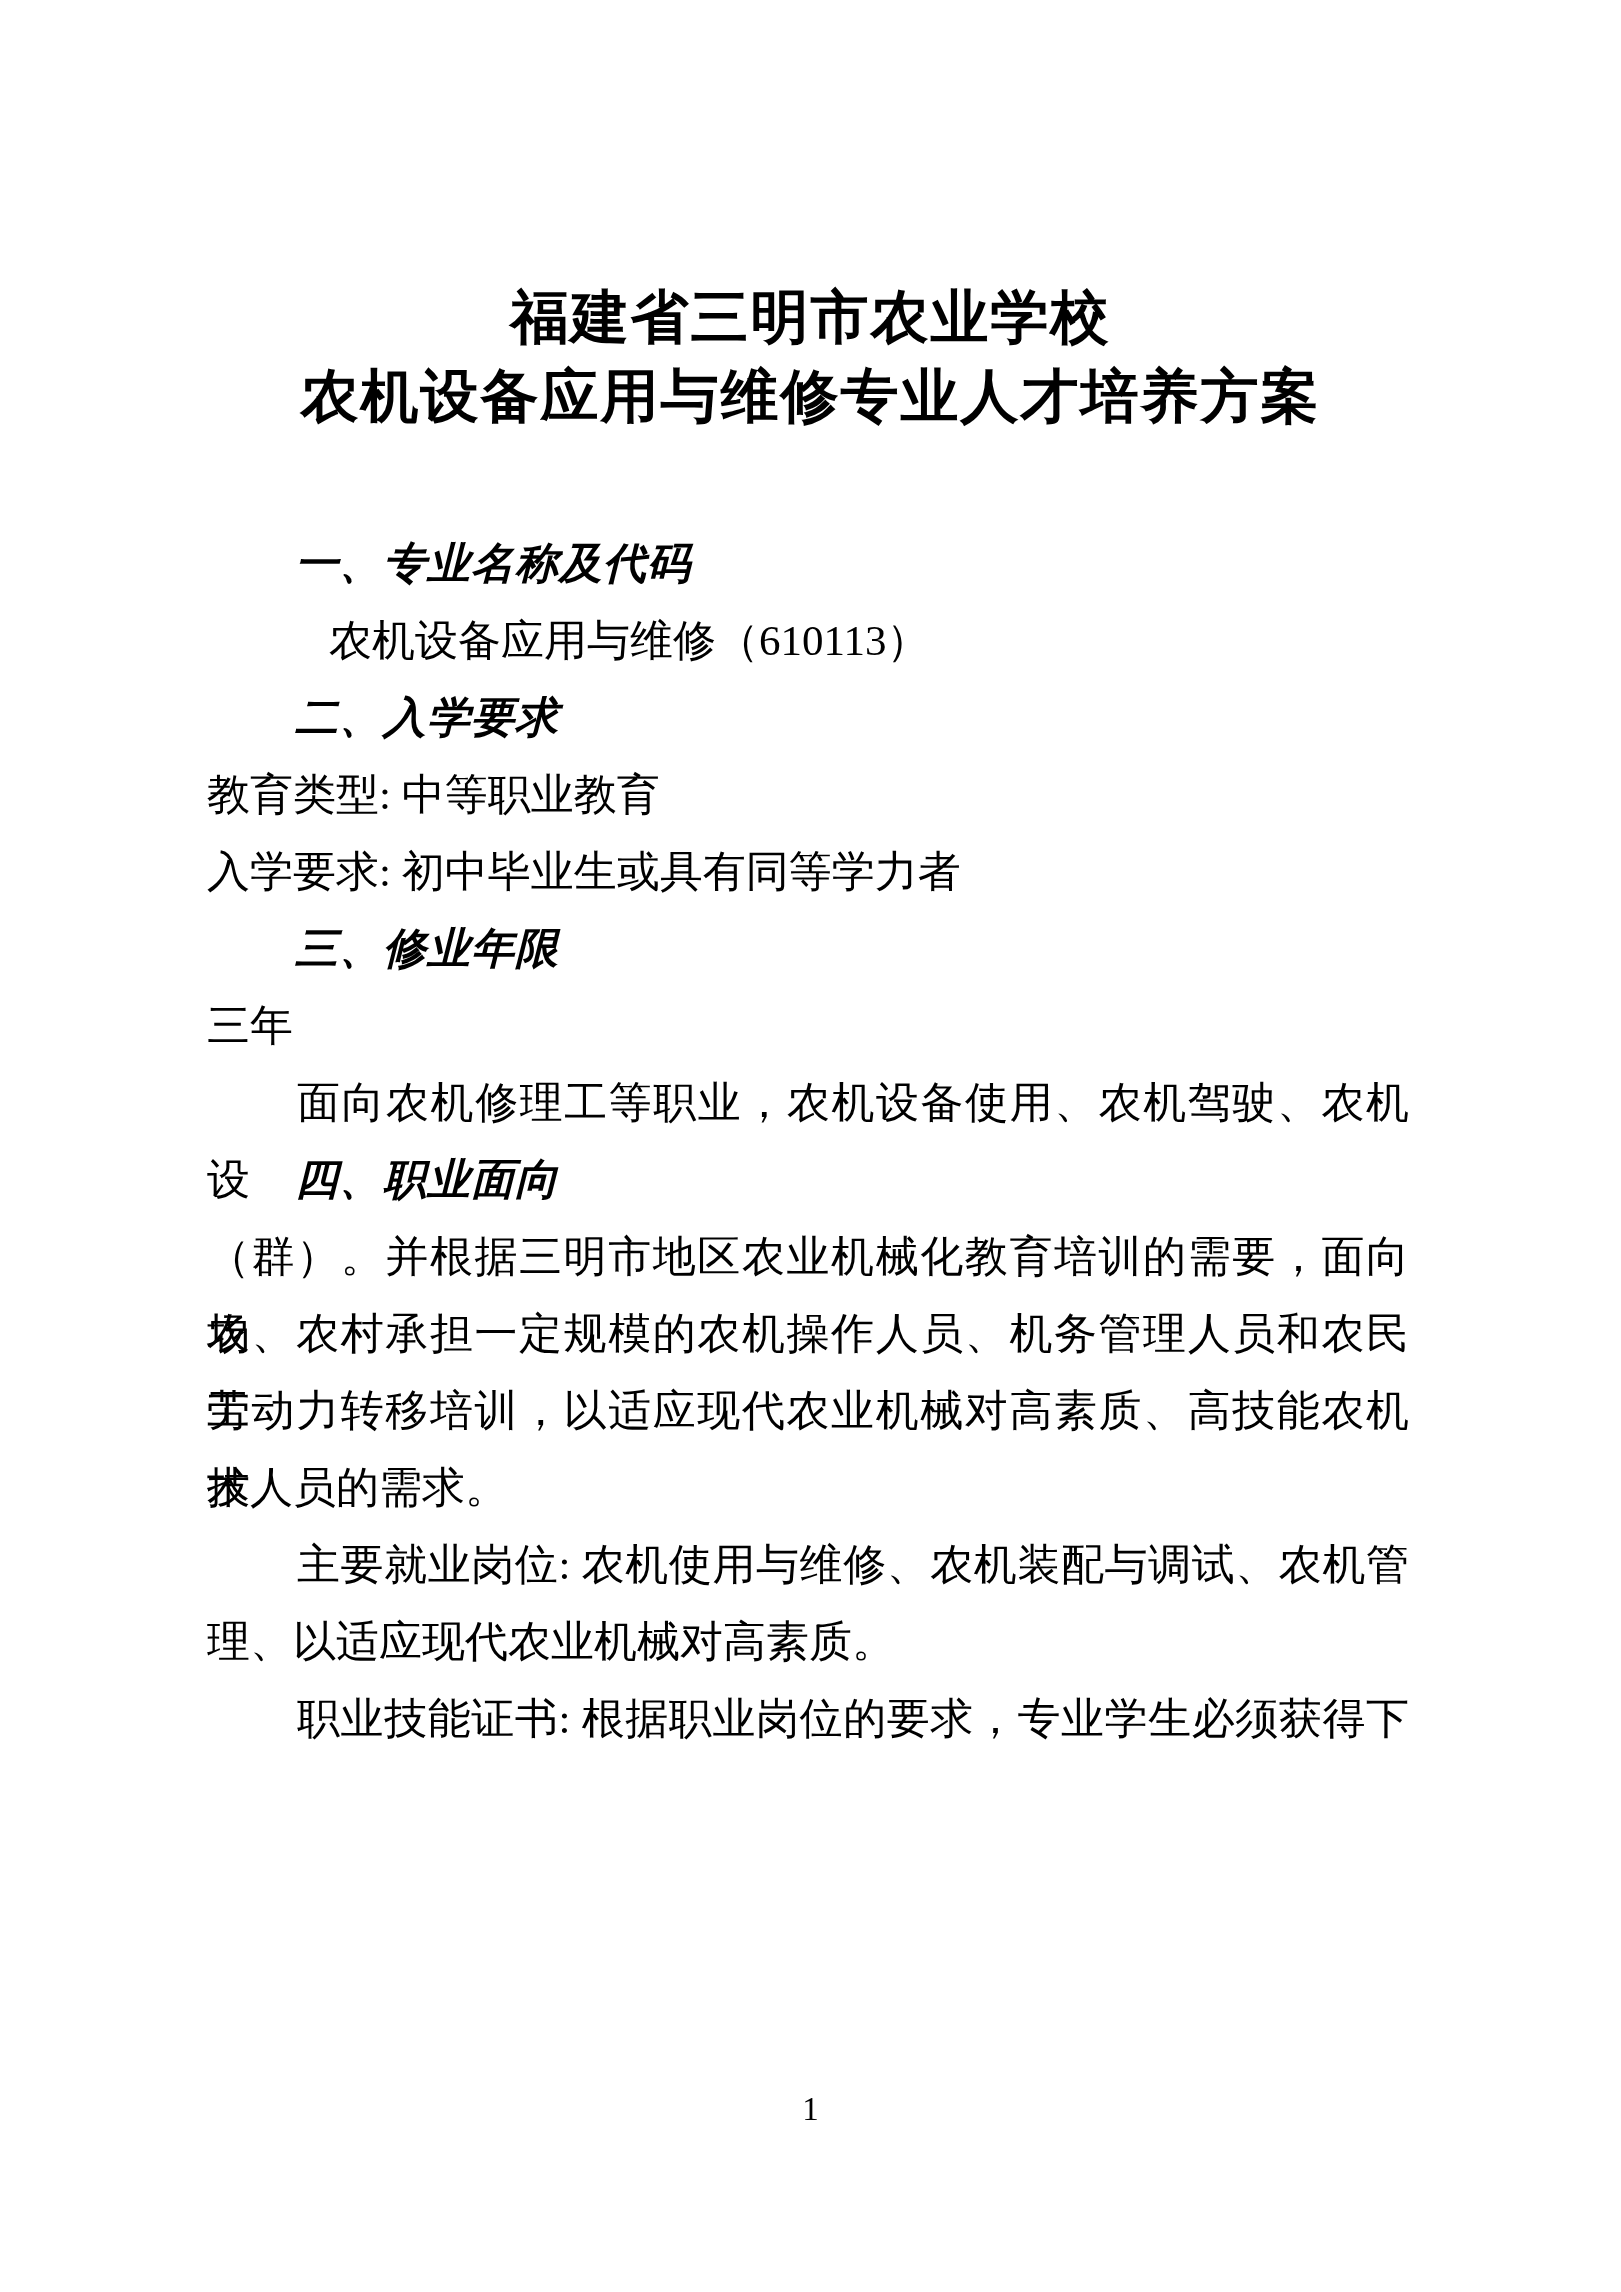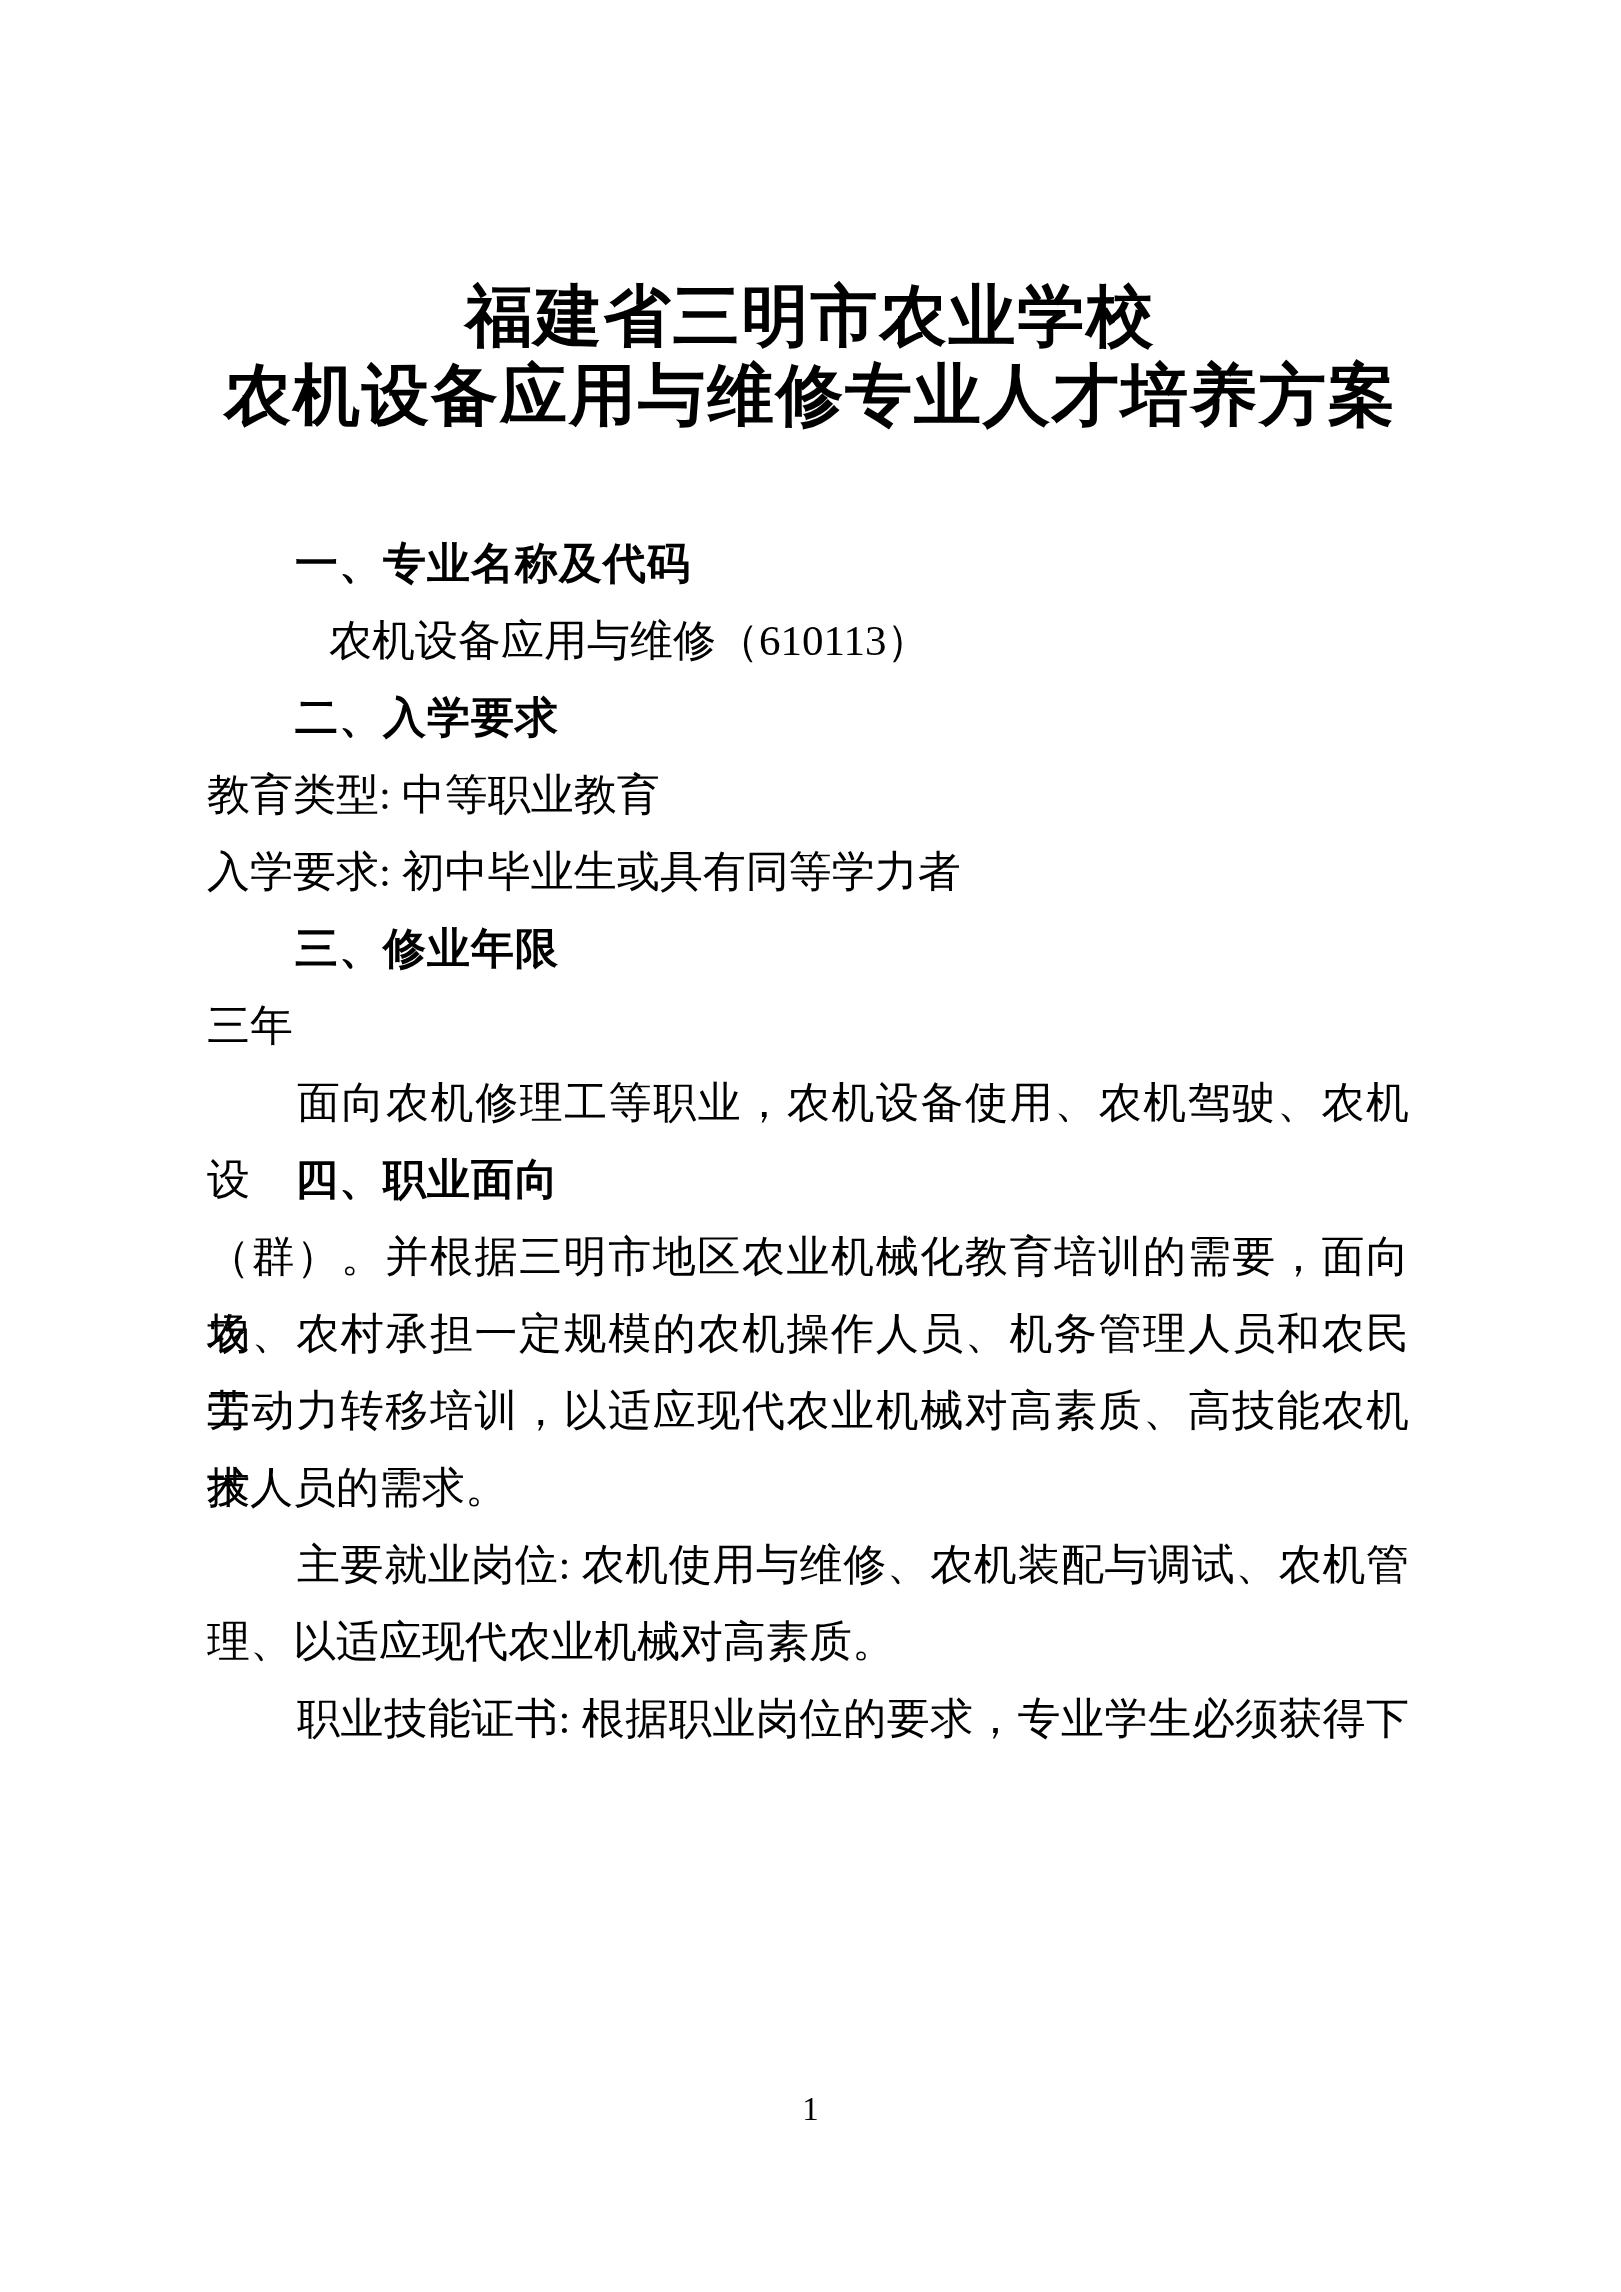--- a/index.html
+++ b/index.html
@@ -12,43 +12,44 @@
     font-family: "Liberation Serif", serif;
     overflow: hidden;
   }
   .titles {
     position: absolute;
     top: 277px;
     left: 0;
     width: 1621px;
     text-align: center;
     font-weight: bold;
-    font-size: 67px;
+    font-size: 58px;
     line-height: 79px;
     letter-spacing: 2px;
-    font-family: Liberation Serif, serif;
+    font-family: Liberation Sans, sans-serif;
   }
   .content {
     position: absolute;
     top: 525px;
     left: 207px;
     width: 1202px;
   }
   .line {
     font-size: 43px;
     line-height: 77px;
     height: 77px;
     white-space: nowrap;
     font-family: Liberation Serif, serif;
   }
   .heading {
     font-family: "Liberation Sans", sans-serif;
     font-weight: bold;
     padding-left: 88px;
     letter-spacing: 1px;
+    font-style: italic;
   }
   .code-line { padding-left: 122px; }
   .just {
     white-space: normal;
     text-align: justify;
     text-align-last: justify;
     letter-spacing: 0;
   }
   .ind2 { text-indent: 90px; }
   .footer {

